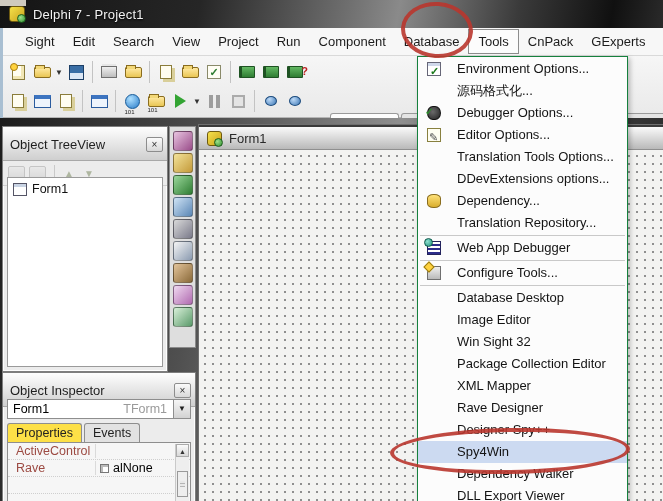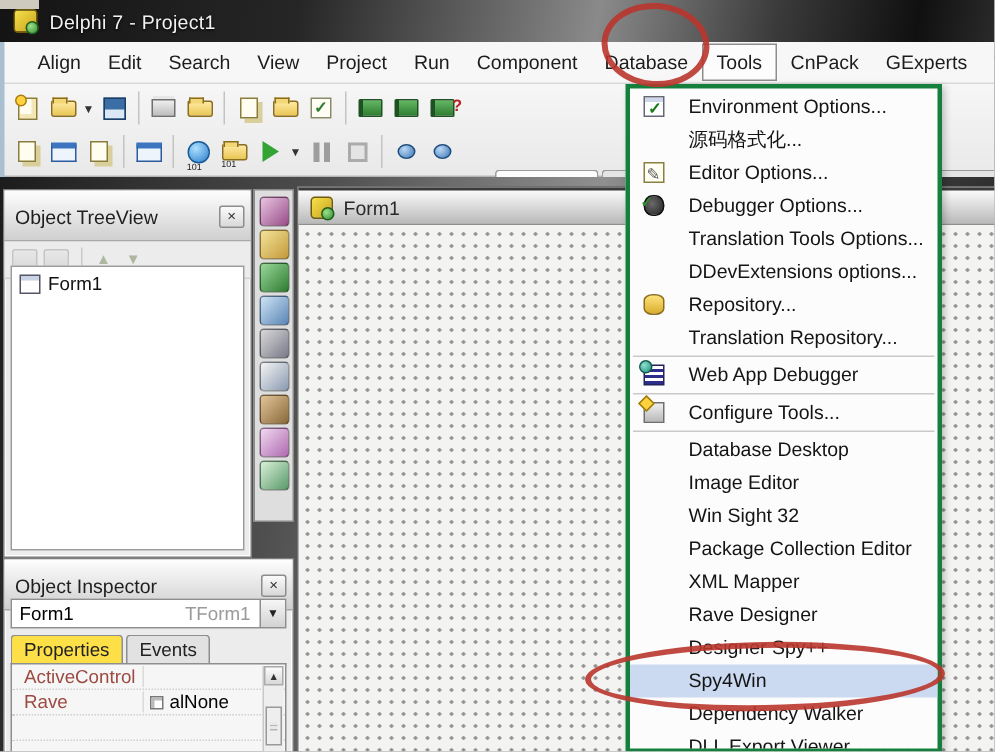--- a/index.html
+++ b/index.html
@@ -128,21 +128,21 @@
   .pname { width:88px; color:#9c4a42; padding-left:8px; border-right:1px solid #dadada; }
   .pval { flex:1; color:#000; display:flex; align-items:center; padding-left:4px; }
   .alicon { width:9px; height:9px; border:1px solid #777; box-shadow:inset 2px 2px 0 #bbb; margin-right:4px; background:#fff; }
   .oisb { position:absolute; right:1px; top:1px; width:14px; bottom:0; background:#eee; border-left:1px solid #c9c9c9; }
   .oisb .up { height:13px; font-size:7px; text-align:center; line-height:13px; color:#333; background:linear-gradient(#fbfbfb,#d8d8d8); border:1px solid #aaa; }
   .oisb .thumb { margin:14px 1px 0; height:26px; background:linear-gradient(#fdfdfd,#d5d5d5); border:1px solid #999;
     background-image:repeating-linear-gradient(#e8e8e8 0 2px,#b5b5b5 2px 3px); background-clip:content-box; padding:9px 2px; }
 
   
   .dropdown { position:absolute; left:417px; top:56px; width:211px; height:446px; background:#fcfcfc;
-    border:3px solid #15803d; box-shadow:2px 2px 5px rgba(0,0,0,.25); z-index:50; padding-top:1px; overflow:hidden; }
+    border:1px solid #15803d; box-shadow:2px 2px 5px rgba(0,0,0,.25); z-index:50; padding-top:1px; overflow:hidden; }
   .mi { position:relative; height:22px; line-height:22px; padding-left:39px; font-size:13px; color:#141414; white-space:nowrap; }
   .mi.hl { background:#ccdaf1; }
   .msep { height:1px; background:#c9c9c9; margin:1px 2px; }
   .mic { position:absolute; left:9px; top:4px; width:14px; height:14px; }
   .mic-env { background:#fff; border:1px solid #667; box-shadow:inset 0 3px 0 #cfd8ea; }
   .mic-env::after { content:"✓"; position:absolute; left:2px; top:-3px; color:#1c7a1c; font-size:11px; font-weight:bold; }
   .mic-edit { background:#fffef2; border:1px solid #88803f; }
   .mic-edit::after { content:"✎"; position:absolute; left:1px; top:-3px; font-size:11px; color:#555; }
   .mic-bug { background:radial-gradient(circle at 40% 40%,#6a6a6a,#222); border-radius:50% / 60%; border:1px solid #111; }
   .mic-bug::after { content:"✓"; position:absolute; left:-3px; top:-6px; color:#2f8f2f; font-size:10px; font-weight:bold; }
@@ -164,21 +164,21 @@
 
 <div class="screen">
 
   <div class="titlebar">
     <div class="notch"></div>
     <span class="appicon"></span>
     <span class="wtitle">Delphi 7 - Project1</span>
   </div>
 
   <div class="menubar">
-    <span class="mitem">Align</span>
+    <span class="mitem">Sight</span>
     <span class="mitem">Edit</span>
     <span class="mitem">Search</span>
     <span class="mitem">View</span>
     <span class="mitem">Project</span>
     <span class="mitem">Run</span>
     <span class="mitem">Component</span>
     <span class="mitem">Database</span>
     <span class="mitem open">Tools</span>
     <span class="mitem">CnPack</span>
     <span class="mitem">GExperts</span>
@@ -375,36 +375,36 @@
 
   <div class="dropdown">
     <div class="mi">
       <span class="mic mic-env"></span>
       <span>Environment Options...</span>
     </div>
     <div class="mi">
       <span>源码格式化...</span>
     </div>
     <div class="mi">
+      <span class="mic mic-bug"></span>
+      <span>Debugger Options...</span>
+    </div>
+    <div class="mi">
       <span class="mic mic-edit"></span>
       <span>Editor Options...</span>
     </div>
     <div class="mi">
-      <span class="mic mic-bug"></span>
-      <span>Debugger Options...</span>
-    </div>
-    <div class="mi">
       <span>Translation Tools Options...</span>
     </div>
     <div class="mi">
       <span>DDevExtensions options...</span>
     </div>
     <div class="mi">
       <span class="mic mic-repo"></span>
-      <span>Repository...</span>
+      <span>Dependency...</span>
     </div>
     <div class="mi">
       <span>Translation Repository...</span>
     </div>
     <div class="msep"></div>
     <div class="mi">
       <span class="mic mic-web"></span>
       <span>Web App Debugger</span>
     </div>
     <div class="msep"></div>

